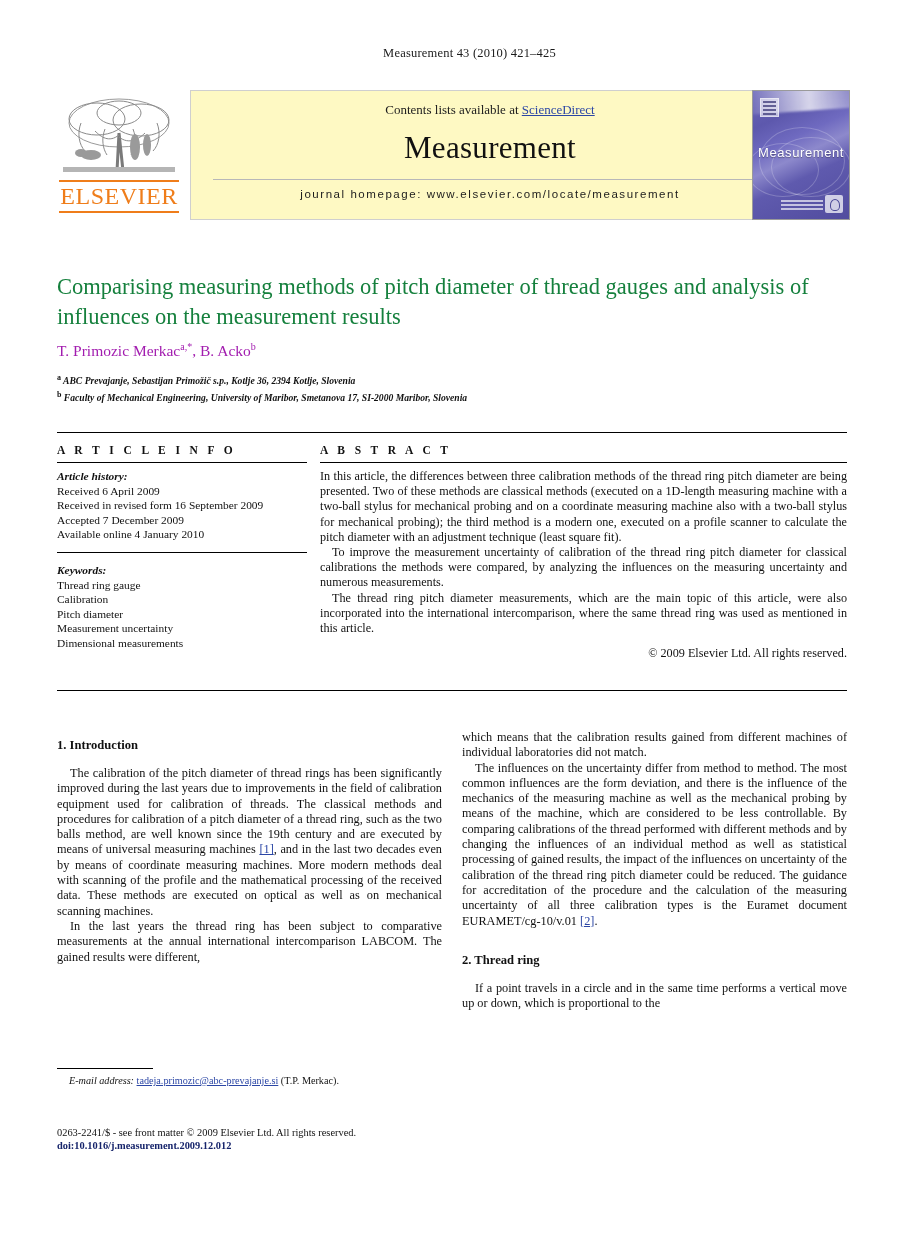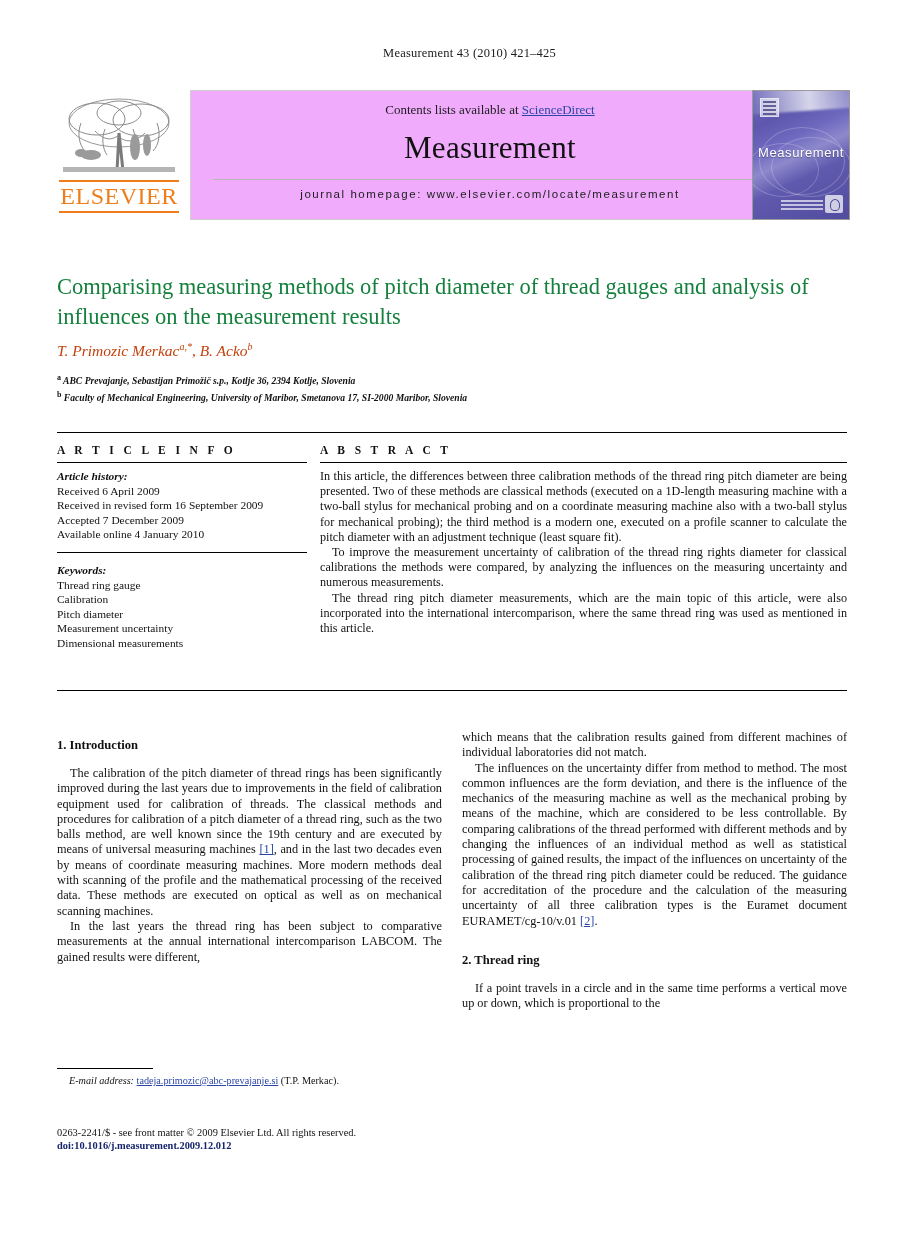--- a/index.html
+++ b/index.html
@@ -38,21 +38,21 @@
     position: absolute;
     left: 57px; top: 90px;
     width: 793px;
     height: 132px;
   }
   .masthead-band {
     position: absolute;
     left: 133px; top: 0;
     width: 600px;
     height: 130px;
-    background: #f0abfc;
+    background: #fef9c3;
     border: 1px solid #cfcfcf;
     box-sizing: border-box;
   }
   .contents-line {
     position: absolute;
     left: 0; top: 11px;
     width: 100%;
     text-align: center;
     font-size: 13px;
     color: #1c1c1c;
@@ -205,22 +205,21 @@
     width: 790px;
     font-size: 22.5px;
     line-height: 30px;
     color: #15803d;
   }
   .authors {
     position: absolute;
     left: 57px; top: 341px;
     width: 790px;
     font-size: 15.5px;
-    color: #c2410c;
-    font-style: italic;
+    color: #a21caf;
   }
   .authors sup { font-size: 10px; }
   .affiliations {
     position: absolute;
     left: 57px; top: 371px;
     width: 790px;
     font-size: 9.6px;
     line-height: 13.5px;
     font-style: italic;
     font-weight: bold;
@@ -424,22 +423,23 @@
     <div class="sub">Keywords:</div>
     <div>Thread ring gauge</div>
     <div>Calibration</div>
     <div>Pitch diameter</div>
     <div>Measurement uncertainty</div>
     <div>Dimensional measurements</div>
   </div>
 
   <div class="abstract-col">
     <p>In this article, the differences between three calibration methods of the thread ring pitch diameter are being presented. Two of these methods are classical methods (executed on a 1D-length measuring machine with a two-ball stylus for mechanical probing and on a coordinate measuring machine also with a two-ball stylus for mechanical probing); the third method is a modern one, executed on a profile scanner to calculate the pitch diameter with an adjustment technique (least square fit).</p>
-    <p>To improve the measurement uncertainty of calibration of the thread ring rights diameter for classical calibrations the methods were compared, by analyzing the influences on the measuring uncertainty and numerous measurements.</p>
+    <p>To improve the measurement uncertainty of calibration of the thread ring pitch diameter for classical calibrations the methods were compared, by analyzing the influences on the measuring uncertainty and numerous measurements.</p>
     <p>The thread ring pitch diameter measurements, which are the main topic of this article, were also incorporated into the international intercomparison, where the same thread ring was used as mentioned in this article.</p>
+    <p class="copyright">© 2009 Elsevier Ltd. All rights reserved.</p>
   </div>
 
   <div class="col left">
     <h2>1. Introduction</h2>
     <p><span>The calibration of the pitch diameter of thread rings has been significantly improved during the last years due to improvements in the field of calibration equipment used for calibration of threads. The classical methods and procedures for calibration of a pitch diameter of a thread ring, such as the two balls method, are well known since the 19th century and are executed by means of universal measuring machines </span><a class="ref-link" href="#">[1]</a><span>, and in the last two decades even by means of coordinate measuring machines. More modern methods deal with scanning of the profile and the mathematical processing of the received data. These methods are executed on optical as well as on mechanical scanning machines.</span></p>
     <p>In the last years the thread ring has been subject to comparative measurements at the annual international intercomparison LABCOM. The gained results were different,</p>
   </div>
 
   <div class="col right">
     <p style="text-indent:0">which means that the calibration results gained from different machines of individual laboratories did not match.</p>

